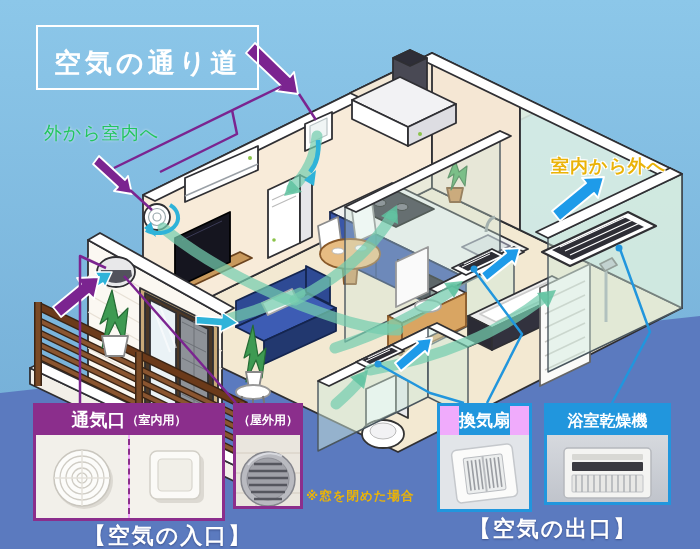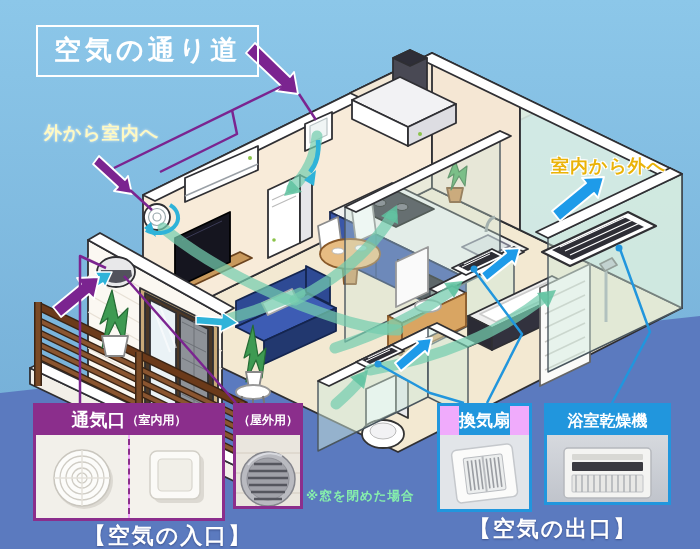--- a/index.html
+++ b/index.html
@@ -7,36 +7,36 @@
   .stage{
     position:relative; width:700px; height:549px; overflow:hidden;
     font-family:"Liberation Sans","DejaVu Sans",sans-serif;
   }
   svg.scene{ position:absolute; left:0; top:0; }
 
   .title-box{
     position:absolute; left:36px; top:25px;
     border:2.5px solid #ffffff; color:#ffffff;
     font-size:27px; font-weight:600; letter-spacing:4px;
-    padding:5px 16px 7px 16px;
+    padding:18px 16px 7px 16px;
     font-family:"Liberation Serif","DejaVu Serif",serif;
   }
   .lbl-in{
     position:absolute; left:44px; top:121px;
-    color:#fef9c3; font-size:18px; font-weight:700; letter-spacing:1px;
+    color:#22c55e; font-size:18px; font-weight:400; letter-spacing:1px;
     text-shadow:0 0 3px rgba(255,255,255,.8);
   }
   .lbl-out{
     position:absolute; left:551px; top:154px;
     color:#eab308; font-size:18px; font-weight:800; letter-spacing:1px;
     text-shadow:-1px -1px 0 #fff, 1px -1px 0 #fff, -1px 1px 0 #fff, 1px 1px 0 #fff;
   }
   .note{
     position:absolute; left:306px; top:488px;
-    color:#86efac; font-size:12.5px; font-weight:700; letter-spacing:1px;
+    color:#eab308; font-size:12.5px; font-weight:700; letter-spacing:1px;
   }
   .callout{
     position:absolute; background:#f0abfc; display:flex; flex-direction:column;
   }
   .callout .hdr{
     color:#fff; text-align:center; font-weight:700;
     font-family:"Liberation Serif","DejaVu Serif",serif;
     display:flex; align-items:center; justify-content:center; gap:1px;
     height:29px; line-height:29px; white-space:nowrap;
   }

